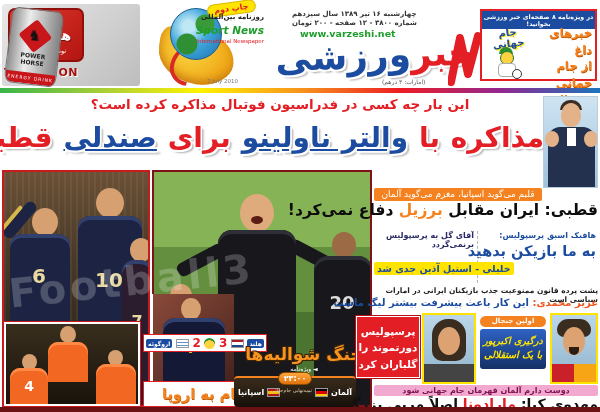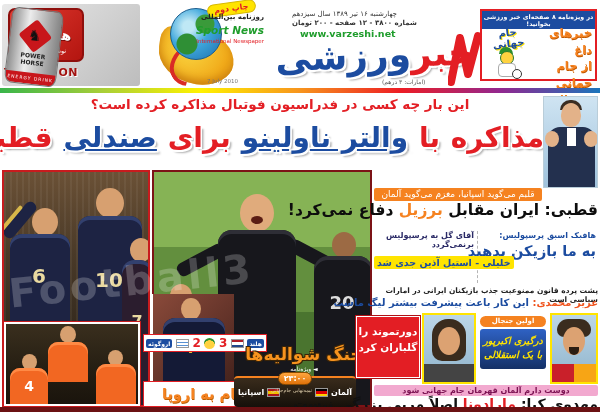--- a/index.html
+++ b/index.html
@@ -32,21 +32,21 @@
   .em-globe{position:absolute;left:26px;top:6px;width:50px;height:50px;border-radius:50%;
             background:radial-gradient(circle at 32% 70%,#2f8f35 0 10px,rgba(0,0,0,0) 11px),
                        radial-gradient(circle at 68% 30%,#3a9a3a 0 9px,rgba(0,0,0,0) 10px),
                        radial-gradient(circle at 35% 35%,#bfe8f5 0 12%,#3fa7dc 45%,#1c6fae);
             border:1px solid #1a5d8e;}
   .em-fa{position:absolute;right:0;top:11px;font-size:7px;font-weight:bold;color:#222;}
   .em-en{position:absolute;right:0;top:22px;font-size:10.5px;font-weight:bold;font-style:italic;color:#1f9d2c;direction:ltr;}
   .em-en2{position:absolute;right:0;top:36px;font-size:5.5px;color:#e31e24;direction:ltr;}
   .em-date{position:absolute;right:26px;top:76px;font-size:5.5px;color:#777;direction:ltr;}
   
-  .m-date{right:128px;top:10px;width:180px;font-size:7px;font-weight:normal;color:#333;text-align:left;direction:rtl;}
+  .m-date{right:128px;top:10px;width:180px;font-size:7px;font-weight:bold;color:#333;text-align:left;direction:rtl;}
   .m-issue{right:128px;top:19px;width:180px;font-size:7px;font-weight:bold;color:#333;text-align:left;}
   .m-web{left:300px;top:28px;width:120px;font-size:9.5px;font-weight:bold;color:#1f9d2c;direction:ltr;text-align:left;}
   .m-logo{left:318px;top:32px;width:156px;height:46px;font-size:36px;font-weight:bold;text-align:center;transform:rotate(-2deg);
           letter-spacing:-1px;line-height:46px;
           text-shadow:2px 2px 0 #fff,-2px -2px 0 #fff,2px -2px 0 #fff,-2px 2px 0 #fff,3px 3px 2px rgba(0,0,0,.35);}
   .lg-red{color:#e31e24;} .lg-blue{color:#1c4ca0;}
   .m-uae{left:382px;top:78px;font-size:6px;color:#555;}
   .m-zig{left:448px;top:30px;}
   
   .promo{left:480px;top:9px;width:117px;height:72px;background:#fff;border:2px solid #e31e24;box-sizing:border-box;}
@@ -121,21 +121,21 @@
   .mb-sub{color:#d9c9a8;font-size:5px;margin-top:2px;white-space:nowrap;}
   
   .r-orange-bar{left:374px;top:188px;width:168px;height:13px;background:#f58220;border-radius:2px;color:#fff;
                 font-size:9px;font-weight:normal;text-align:center;line-height:13px;}
   .r-ghotbi{left:374px;top:201px;width:224px;font-size:15.5px;font-weight:bold;color:#0d0d0d;text-align:right;white-space:nowrap;}
   .hl-orange{color:#f58220;}
   .r-divider{left:477px;top:231px;width:0;height:52px;border-left:1px dashed #b5b5b5;}
   .colA-small{left:482px;top:231px;width:114px;font-size:8px;font-weight:bold;color:#1c4ca0;text-align:right;}
   .colA-big{left:482px;top:243px;width:114px;font-size:14.5px;font-weight:bold;color:#1c4ca0;text-align:right;white-space:nowrap;}
   .colB-1{left:374px;top:231px;width:100px;font-size:8px;font-weight:bold;color:#2a2a66;text-align:right;}
-  .colB-2{left:374px;top:256px;font-size:9.5px;font-weight:bold;color:#1c4ca0;background:#ffe400;padding:1px 3px;border-radius:2px;}
+  .colB-2{left:374px;top:262px;font-size:9.5px;font-weight:bold;color:#1c4ca0;background:#ffe400;padding:1px 3px;border-radius:2px;}
   .r-tiny{left:374px;top:286px;width:224px;font-size:7.5px;font-weight:bold;color:#222;text-align:right;}
   .r-aziz{left:374px;top:297px;width:224px;font-size:10px;font-weight:bold;text-align:right;white-space:nowrap;}
   .aziz-name{color:#f0541e;} .aziz-rest{color:#1c4ca0;}
   .red-box{left:356px;top:316px;width:64px;height:62px;background:#e31e24;border:1px solid #fff;box-shadow:0 0 0 1px #b01216;
            color:#fff;font-weight:bold;font-size:10.5px;text-align:center;line-height:1.55;padding-top:6px;box-sizing:border-box;}
   .portrait{border:2px solid #ffe400;box-sizing:border-box;overflow:hidden;background:linear-gradient(180deg,#bcd6e8,#8fb4cc);}
   .p1{left:422px;top:313px;width:54px;height:71px;}
   .p2{left:550px;top:313px;width:48px;height:71px;}
   .pt-hair{position:absolute;left:50%;transform:translateX(-50%);top:4px;width:34px;height:30px;border-radius:16px 16px 10px 10px;background:#3a2c1e;}
   .pt-face{position:absolute;left:50%;transform:translateX(-50%);top:12px;width:22px;height:28px;border-radius:50%;background:#dca272;}
@@ -322,20 +322,21 @@
   <div class="abs colB-2">خلیلی - استیل آذین جدی شد</div>
 
   <div class="abs r-tiny">پشت پرده قانون ممنوعیت جذب بازیکنان ایرانی در امارات سیاسی است</div>
 
   <div class="abs r-aziz">
     <span class="aziz-name">عزیز محمدی:</span>
     <span class="aziz-rest">این کار باعث پیشرفت بیشتر لیگ ماست</span>
   </div>
 
   <div class="abs red-box">
+    <div>پرسپولیس</div>
     <div>دورتموند را</div>
     <div>گلباران کرد</div>
   </div>
 
   <div class="abs portrait p1">
     <div class="pt-hair" style="height:42px;"></div>
     <div class="pt-face"></div>
     <div class="pt-shirt"></div>
   </div>
 

